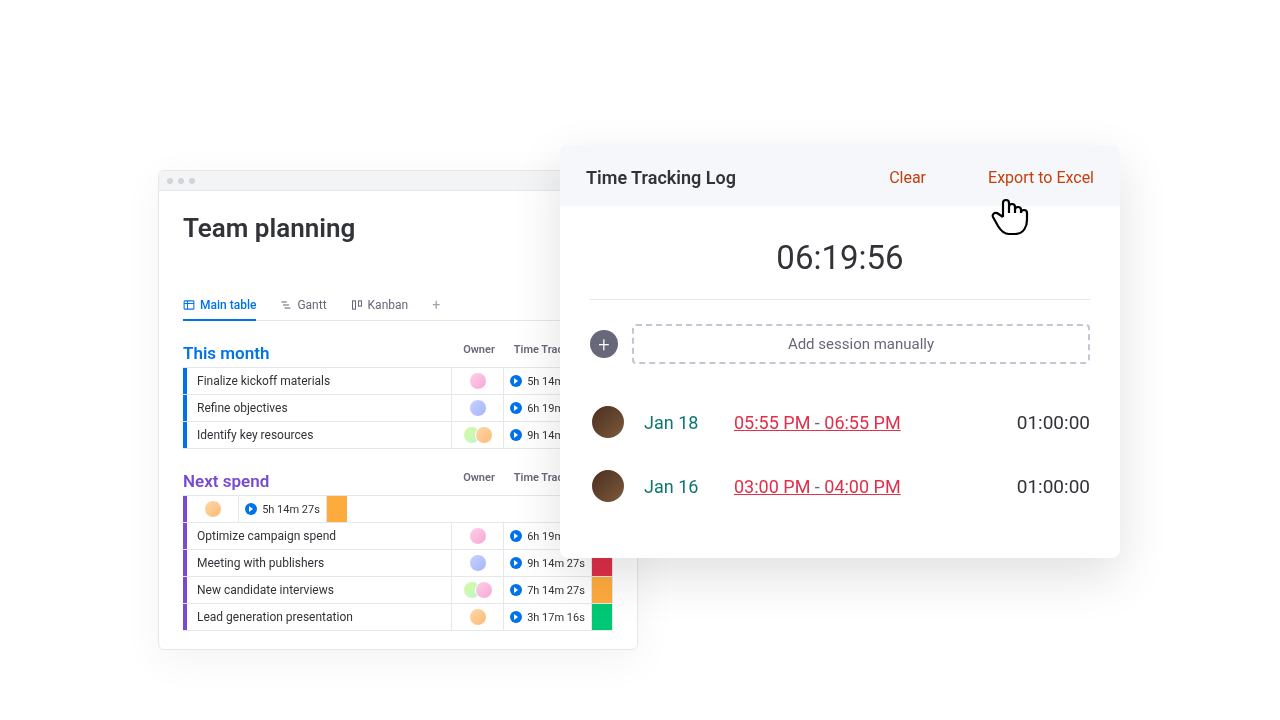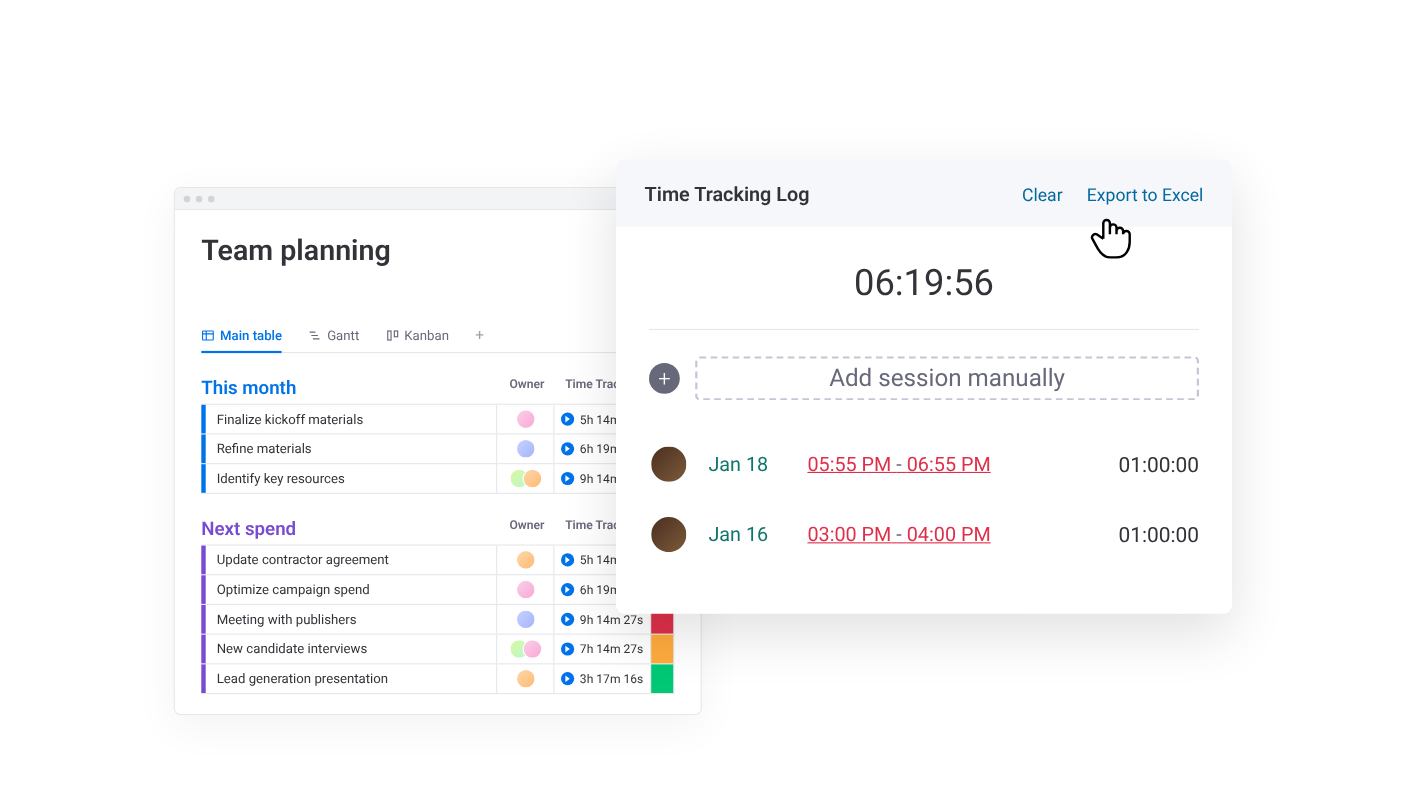--- a/index.html
+++ b/index.html
@@ -163,41 +163,41 @@
     padding: 22px 26px 18px 26px;
     background: #f6f7fb;
     border-radius: 8px 8px 0 0;
   }
   .log-title {
     font-size: 18px;
     font-weight: 600;
     color: #323338;
   }
   .log-actions { margin-left: auto; display:flex; gap:22px; font-size:16px; }
-  .log-action { color: #0369a1; cursor: pointer; }
+  .log-action { color: #c2410c; cursor: pointer; margin-left: 40px; }
 
   .log-body { padding: 26px 30px 40px 30px; }
   .active-session { text-align: center; }
   .active-label { font-size: 20px; color:#323338; font-weight:400; }
   .active-timer { font-size: 33px; color:#323338; font-weight:400; margin-top:6px; }
   .divider { height:1px; background:#e5e7eb; margin: 22px 0 24px 0; }
 
   .manual-row { display:flex; align-items:center; gap:14px; margin-bottom:26px; }
   .plus-circle {
     width:28px; height:28px; border-radius:50%;
     background:#676879; color:#fff;
     display:flex; align-items:center; justify-content:center;
     font-size:20px; font-weight:300;
   }
   .manual-box {
     flex:1; height:40px;
     border:2px dashed #c3c6d4;
     border-radius:4px;
     display:flex; align-items:center; justify-content:center;
-    color:#676879; font-size:22px;
+    color:#676879; font-size:15px;
   }
 
   .session-row {
     display:flex; align-items:center; gap:18px;
     padding: 14px 0;
     font-size:18px;
   }
   .session-avatar {
     width:36px; height:36px; border-radius:50%;
     background: linear-gradient(135deg,#4b2e1f,#7c5a3a);
@@ -285,21 +285,21 @@
               <span class="avatar"></span>
             </div>
           <div class="row-time">
             <span class="play-icon"></span>
             <span>5h 14m 27s</span>
           </div>
           <div class="row-status st-green"></div>
         </div>
         <div class="group-row">
           <div class="row-bar bar-blue"></div>
-          <div class="row-name">Refine materials</div>
+          <div class="row-name">Refine objectives</div>
           <div class="row-owner">
               <span class="avatar b"></span>
             </div>
           <div class="row-time">
             <span class="play-icon"></span>
             <span>6h 19m 56s</span>
           </div>
           <div class="row-status st-orange-caret"></div>
         </div>
         <div class="group-row">
@@ -325,21 +325,20 @@
         <span class="group-title-purple">Next spend</span>
         <div class="group-col-headers">
           <span class="col-owner">Owner</span>
           <span class="col-time">Time Tracking</span>
           <span class="col-status"></span>
         </div>
       </div>
       <div class="group-rows">
         <div class="group-row">
           <div class="row-bar bar-purple"></div>
-          <div class="row-name">Update contractor agreement</div>
           <div class="row-owner">
               <span class="avatar d"></span>
             </div>
           <div class="row-time">
             <span class="play-icon"></span>
             <span>5h 14m 27s</span>
           </div>
           <div class="row-status st-orange"></div>
         </div>
         <div class="group-row">

